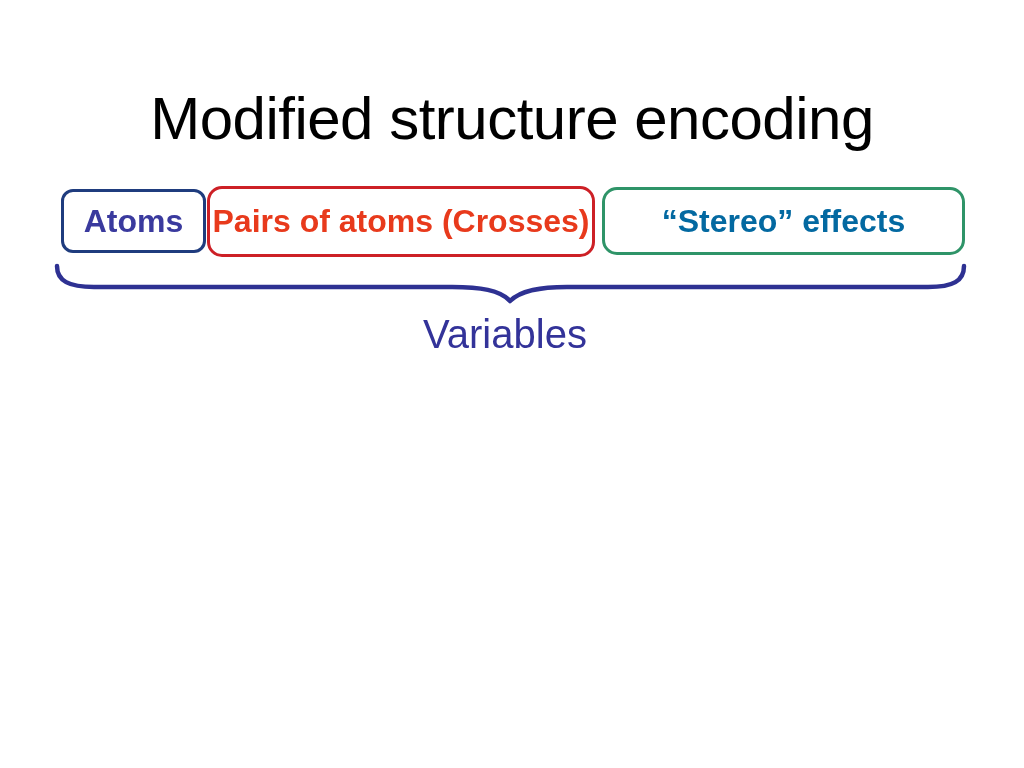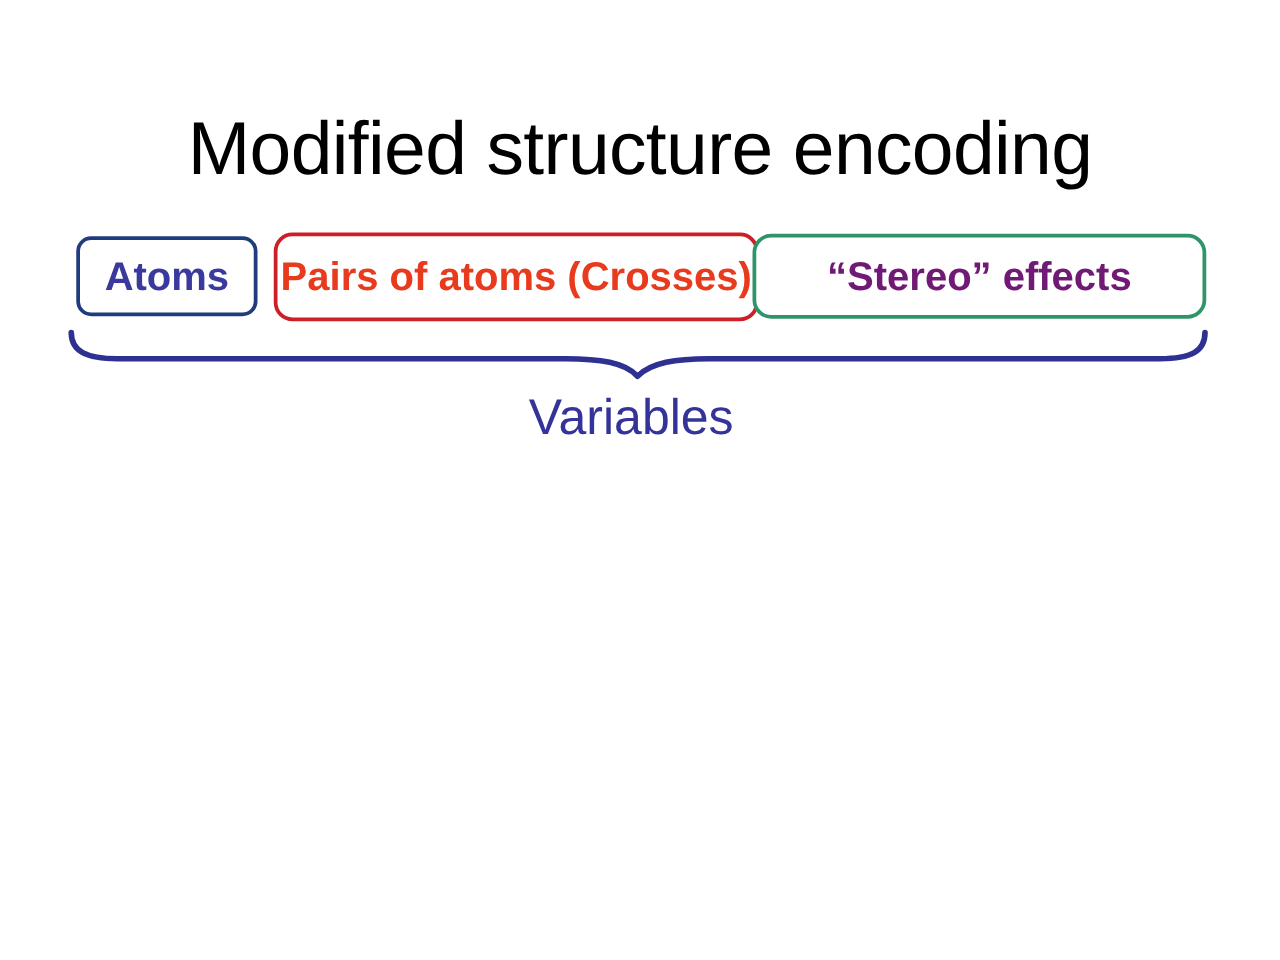--- a/index.html
+++ b/index.html
@@ -86,26 +86,26 @@
 <body>
 
 <div id="slide" style="background: rgb(255, 255, 255);">
 
   <h1 class="slide-title">Modified structure encoding</h1>
 
   <div class="enc-box" id="box-atoms" style="border-color: rgb(31, 60, 126);">
     <span style="color: rgb(58, 58, 158);">Atoms</span>
   </div>
 
-  <div class="enc-box" id="box-pairs" style="border-color: rgb(205, 32, 38); margin-left: 12px;">
+  <div class="enc-box" id="box-pairs" style="border-color: rgb(205, 32, 38);">
     <span style="color: rgb(232, 58, 28);">Pairs of atoms (Crosses)</span>
   </div>
 
   <div class="enc-box" id="box-stereo" style="border-color: rgb(47, 148, 104);">
-    <span style="color: #701a75;">“Stereo” effects</span>
+    <span style="color: #0369a1;">“Stereo” effects</span>
   </div>
 
   <svg id="brace-svg" viewBox="0 0 1024 768" xmlns="http://www.w3.org/2000/svg">
     <path id="brace-path" d="M 57 266
              C 57 281 69 287 94 287
              L 452 287
              C 480 287 500 290 510 301
              C 521 290 541 287 567 287
              L 928 287
              C 953 287 964 281 964 266" style="stroke: rgb(46, 49, 146);"></path>

